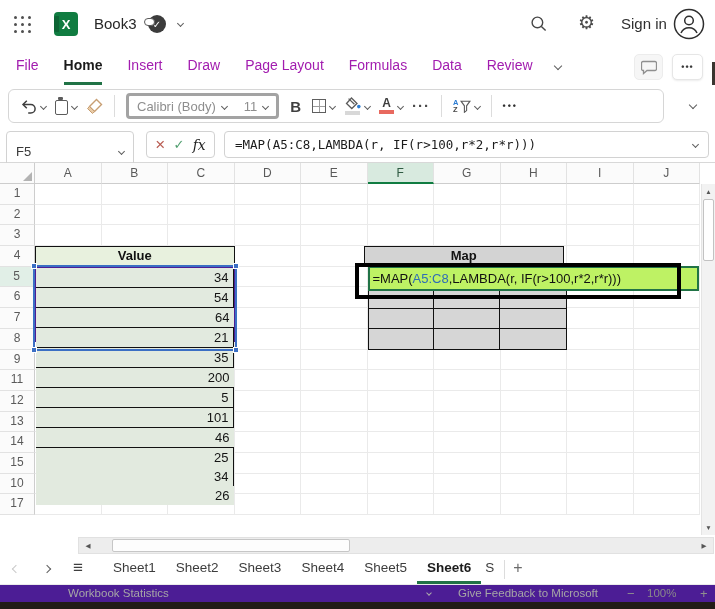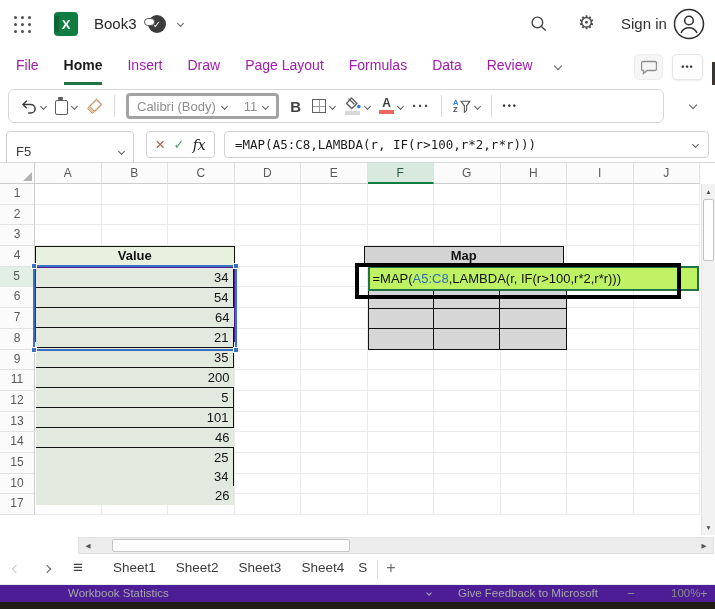--- a/index.html
+++ b/index.html
@@ -176,21 +176,21 @@
   .addsheet { font-size:16px; color:#6b6b6b; line-height:25px; }
   .sheettabs-flexwrap { position:absolute; left:103px; top:0; height:29px; display:flex; }
 
   
   .statusbar { position:absolute; left:0; top:584px; width:715px; height:18px; background:#4c1d95;
                border-top:1px solid #ebebeb; font-size:11.5px; color:#a6a6a6; }
   .sb-left { position:absolute; left:68px; top:2px; }
   .sb-chev { position:absolute; left:427px; top:6px; }
   .sb-feedback { position:absolute; left:458px; top:2px; }
   .sb-minus { position:absolute; left:627px; top:1px; font-size:13px; color:#8f8f8f; }
-  .sb-zoom { position:absolute; left:647px; top:2px; color:#8a8a8a;margin-left:24px; }
+  .sb-zoom { position:absolute; left:647px; top:2px; color:#8a8a8a; }
   .sb-plus { position:absolute; left:700px; top:1px; font-size:13px; color:#8f8f8f; }
   .bottomstrip { position:absolute; left:0; top:602px; width:715px; height:7px; background:#221c17; }
 </style>
 </head>
 <body>
 
 <div id="app">
 
   <div class="titlebar">
     <div class="applauncher">
@@ -618,20 +618,22 @@
   <div class="sheetbar">
     <span class="chev left dis snav prev"></span>
     <span class="chev right snav next"></span>
     <span class="allsheets">≡</span>
     <div class="sheettabs-flexwrap">
       <div id="sheet-tabs" style="position: static; display: flex;">
           <div class="stab">Sheet1</div>
           <div class="stab">Sheet2</div>
           <div class="stab">Sheet3</div>
           <div class="stab">Sheet4</div>
+          <div class="stab">Sheet5</div>
+          <div class="stab active">Sheet6</div>
         </div>
       <div class="stab-partial">S</div>
       <div class="sdivider"></div>
       <div class="addsheet">+</div>
     </div>
   </div>
 
   <div class="statusbar">
     <span class="sb-left">Workbook Statistics</span>
     <span class="chev tiny sb-chev"></span>

